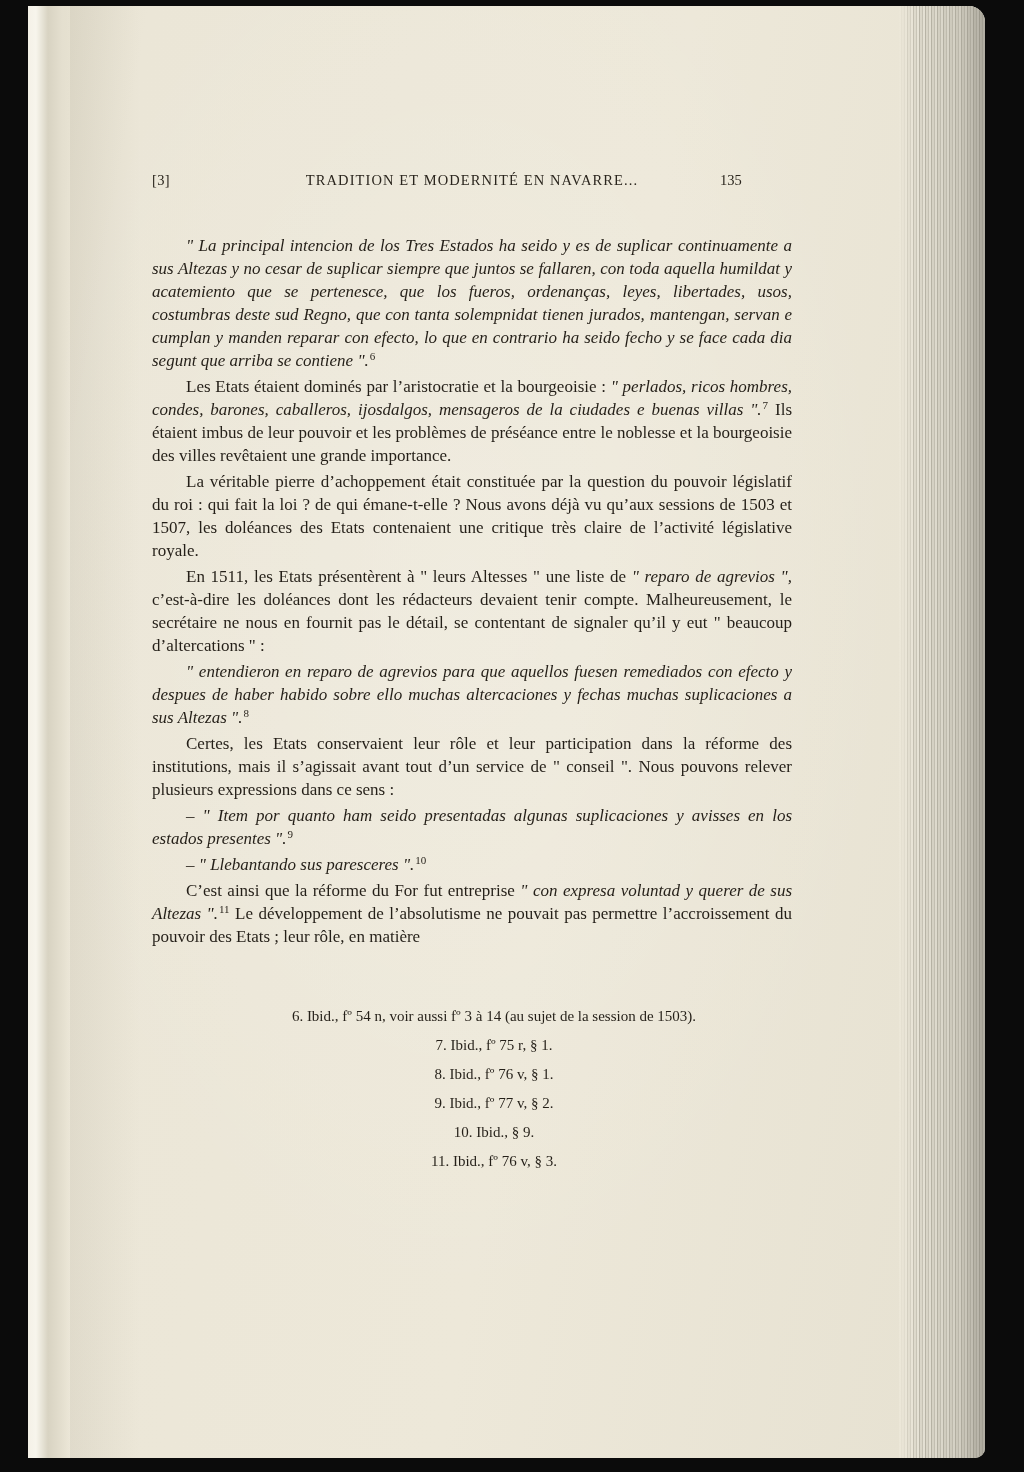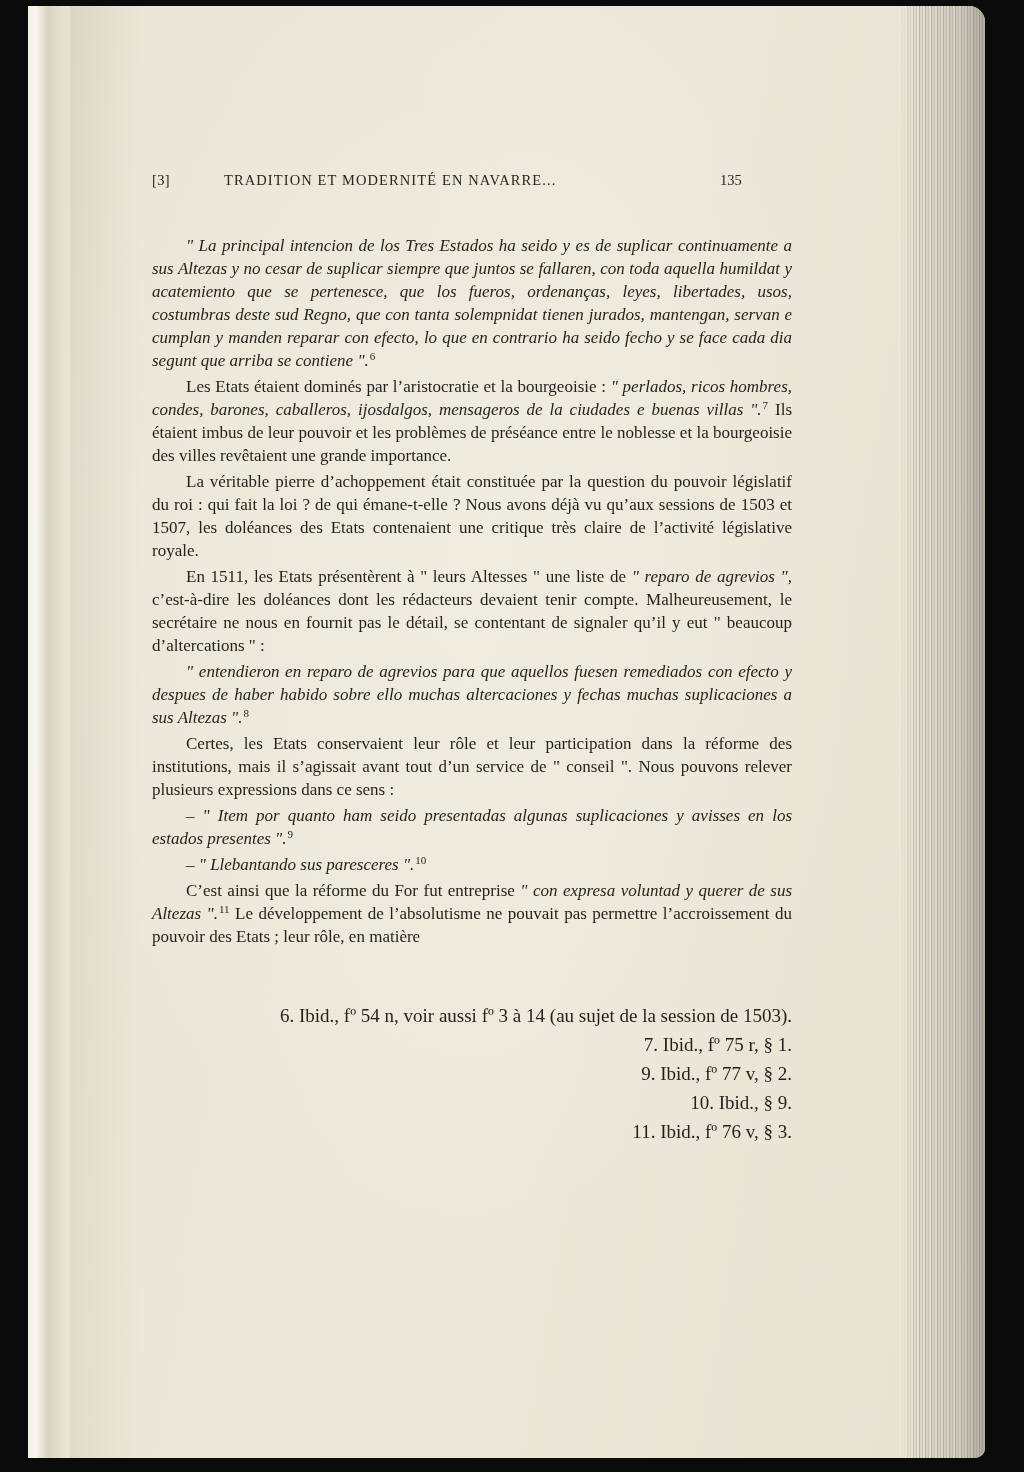--- a/index.html
+++ b/index.html
@@ -39,29 +39,29 @@
   .content {
     position:absolute; left:124px; top:166px; width:640px;
     color:#241f18; font-size:17px; line-height:23px; text-align:justify;
   }
   .header {
     display:flex; align-items:baseline;
     font-size:14.5px; line-height:16px; margin-bottom:46px;
     color:#2a251d;
   }
   .header .bracket { width:72px; letter-spacing:0.3px; }
-  .header .title  { flex:1; text-align:left; letter-spacing:1.1px; }
+  .header .title  { flex:1; text-align:center; letter-spacing:1.1px; }
   .header .pageno { width:72px; text-align:left; }
   .para { margin:0 0 3px 0; text-indent:34px; }
   .quote-text, .italic { font-style:italic; }
   sup.note {
     font-style:normal; font-size:11px; line-height:0;
     vertical-align:6px; margin-left:1px;
   }
-  .footnotes { margin-top:58px; font-size:19px; line-height:20px; text-align:right; }
+  .footnotes { margin-top:58px; font-size:15px; line-height:20px; text-align:center; }
   .footnote { margin:0 0 9px 44px; text-indent:0; }
 </style>
 </head>
 <body>
 
 <div class="photo">
   <div class="page">
     <div class="spine-edge"></div>
     <div class="gutter-shade"></div>
     <div class="page-edges"></div>
@@ -89,20 +89,21 @@
 
       <p class="para"><span>– </span><span class="quote-text">" Item por quanto ham seido presentadas algunas suplicaciones y avisses en los estados presentes ".</span><sup class="note">9</sup></p>
 
       <p class="para"><span>– </span><span class="quote-text">" Llebantando sus paresceres ".</span><sup class="note">10</sup></p>
 
       <p class="para"><span>C’est ainsi que la réforme du For fut entreprise </span><span class="quote-text">" con expresa voluntad y querer de sus Altezas ".</span><sup class="note">11</sup><span> Le développement de l’absolutisme ne pouvait pas permettre l’accroissement du pouvoir des Etats ; leur rôle, en matière</span></p>
 
       <div class="footnotes">
         <p class="footnote">6. Ibid., fº 54 n, voir aussi fº 3 à 14 (au sujet de la session de 1503).</p>
         <p class="footnote">7. Ibid., fº 75 r, § 1.</p>
+        <p class="footnote">8. Ibid., fº 76 v, § 1.</p>
         <p class="footnote">9. Ibid., fº 77 v, § 2.</p>
         <p class="footnote">10. Ibid., § 9.</p>
         <p class="footnote">11. Ibid., fº 76 v, § 3.</p>
       </div>
 
     </div>
   </div>
 </div>
 
 </body></html>

